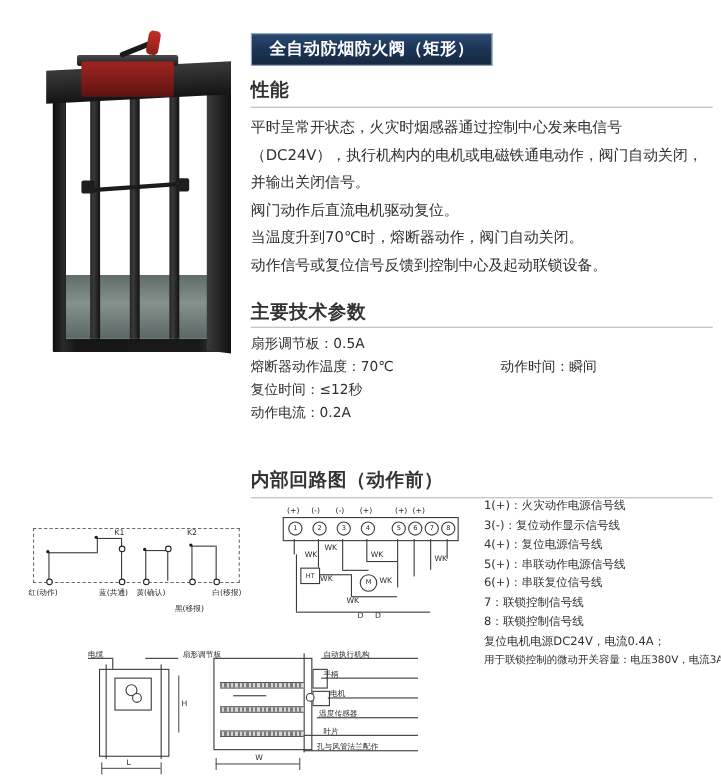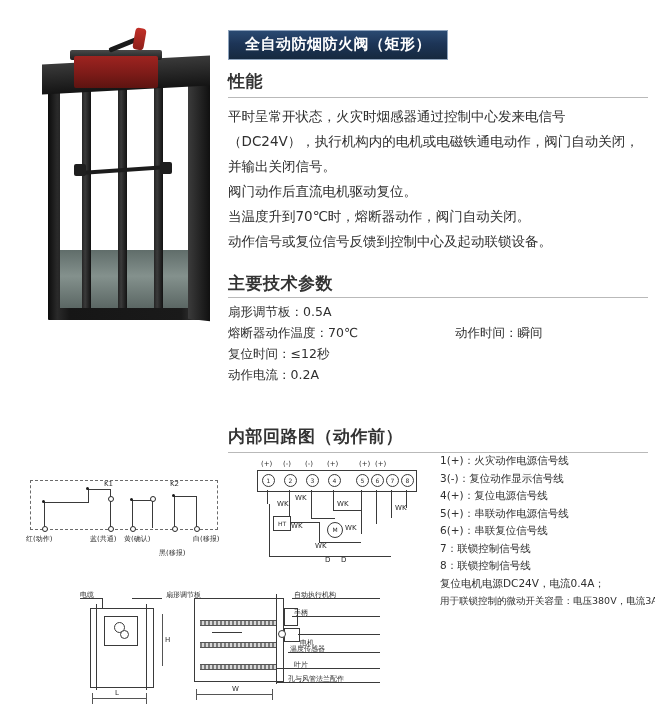--- a/index.html
+++ b/index.html
@@ -443,21 +443,21 @@
 
   <div class="dg-line dg-h" style="left:100px;top:4px;width:88px;"></div>
   <div class="dg-line dg-h" style="left:100px;top:22px;width:88px;"></div>
   <div class="dg-line dg-h" style="left:106px;top:40px;width:82px;"></div>
   <div class="dg-line dg-h" style="left:96px;top:58px;width:92px;"></div>
   <div class="dg-line dg-h" style="left:84px;top:74px;width:104px;"></div>
   <div class="dg-line dg-h" style="left:84px;top:88px;width:104px;"></div>
 
   <div class="dg-label" style="left:102px;top:-4px;">自动执行机构</div>
   <div class="dg-label" style="left:102px;top:14px;">手柄</div>
-  <div class="dg-label" style="left:108px;top:32px;margin-top:12px;">电机</div>
+  <div class="dg-label" style="left:108px;top:32px;">电机</div>
   <div class="dg-label" style="left:98px;top:50px;">温度传感器</div>
   <div class="dg-label" style="left:102px;top:66px;">叶片</div>
   <div class="dg-label" style="left:96px;top:80px;">孔与风管法兰配作</div>
 
   <div class="dim-line" style="left:4px;top:100px;width:76px;"></div>
   <div class="dim-tick" style="left:4px;top:95px;height:11px;"></div>
   <div class="dim-tick" style="left:80px;top:95px;height:11px;"></div>
   <div class="dg-label" style="left:40px;top:91px;">W</div>
 </div>
 

